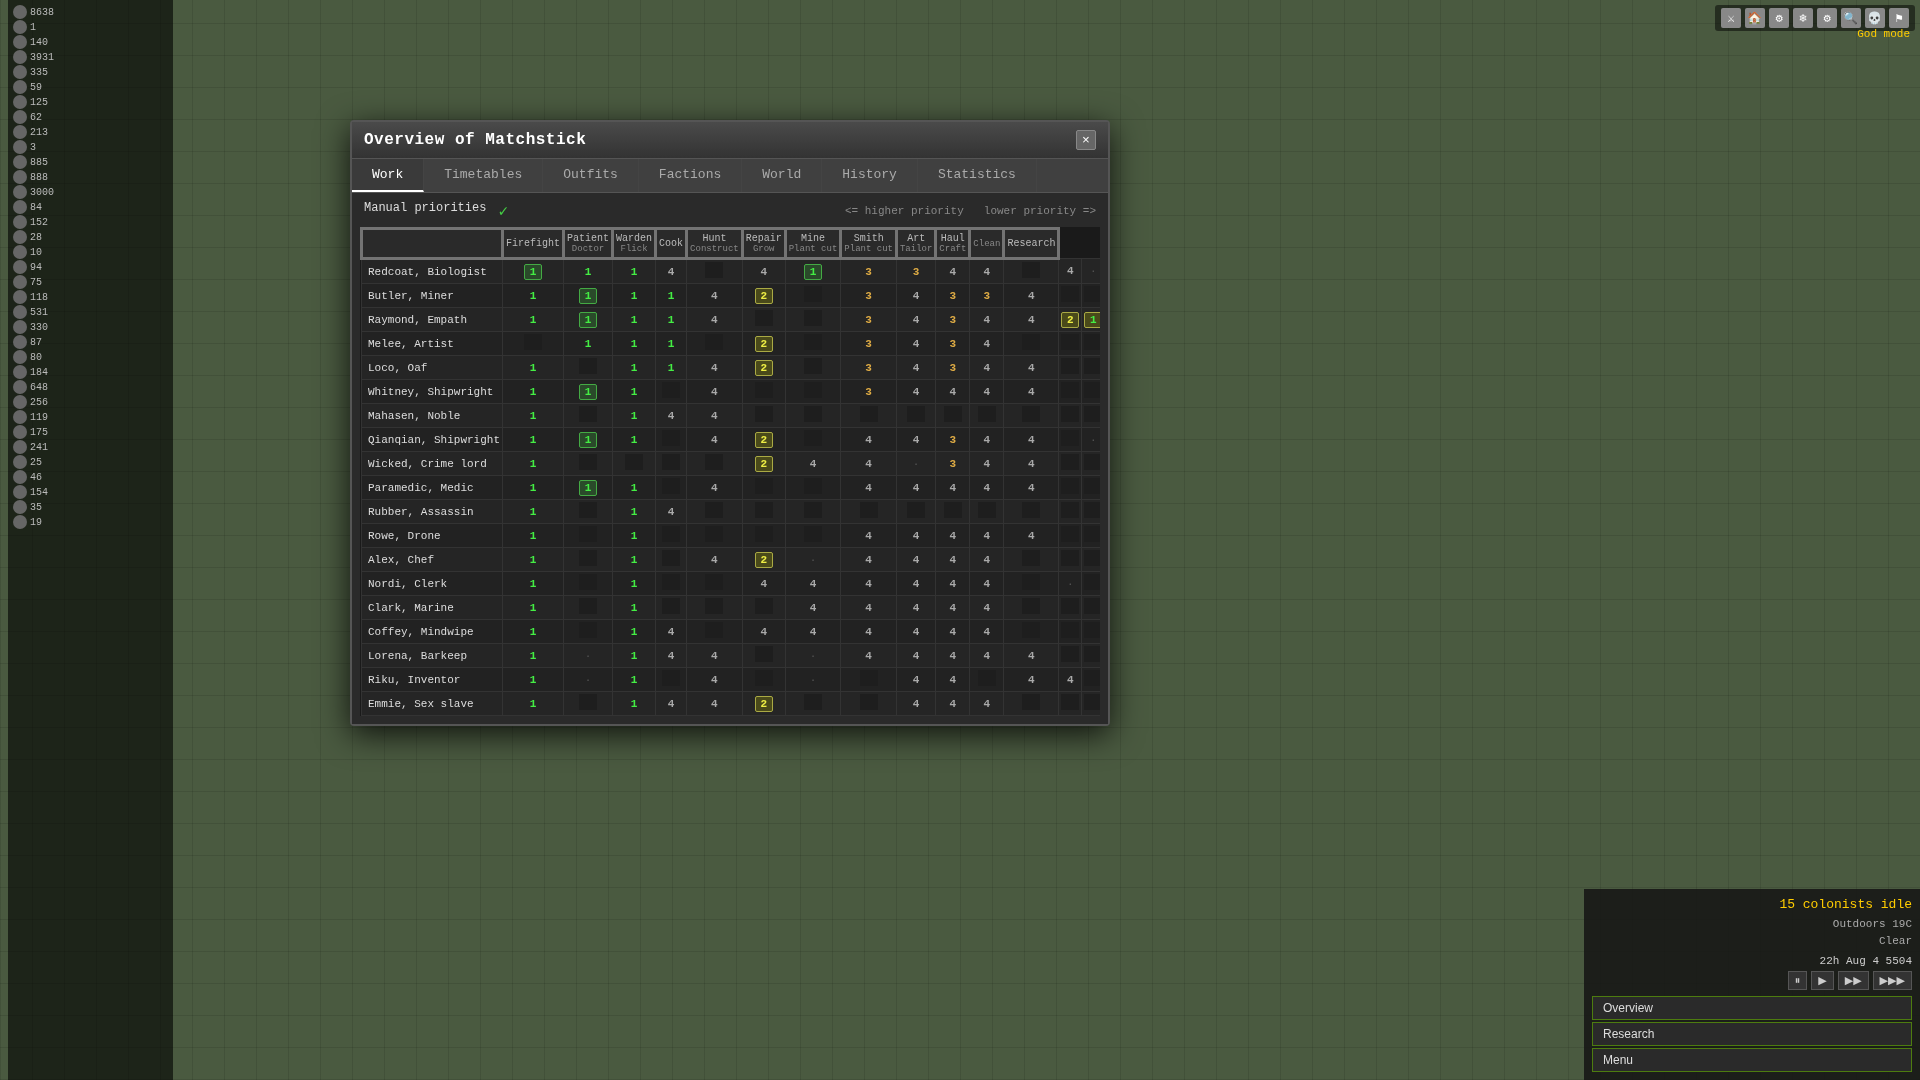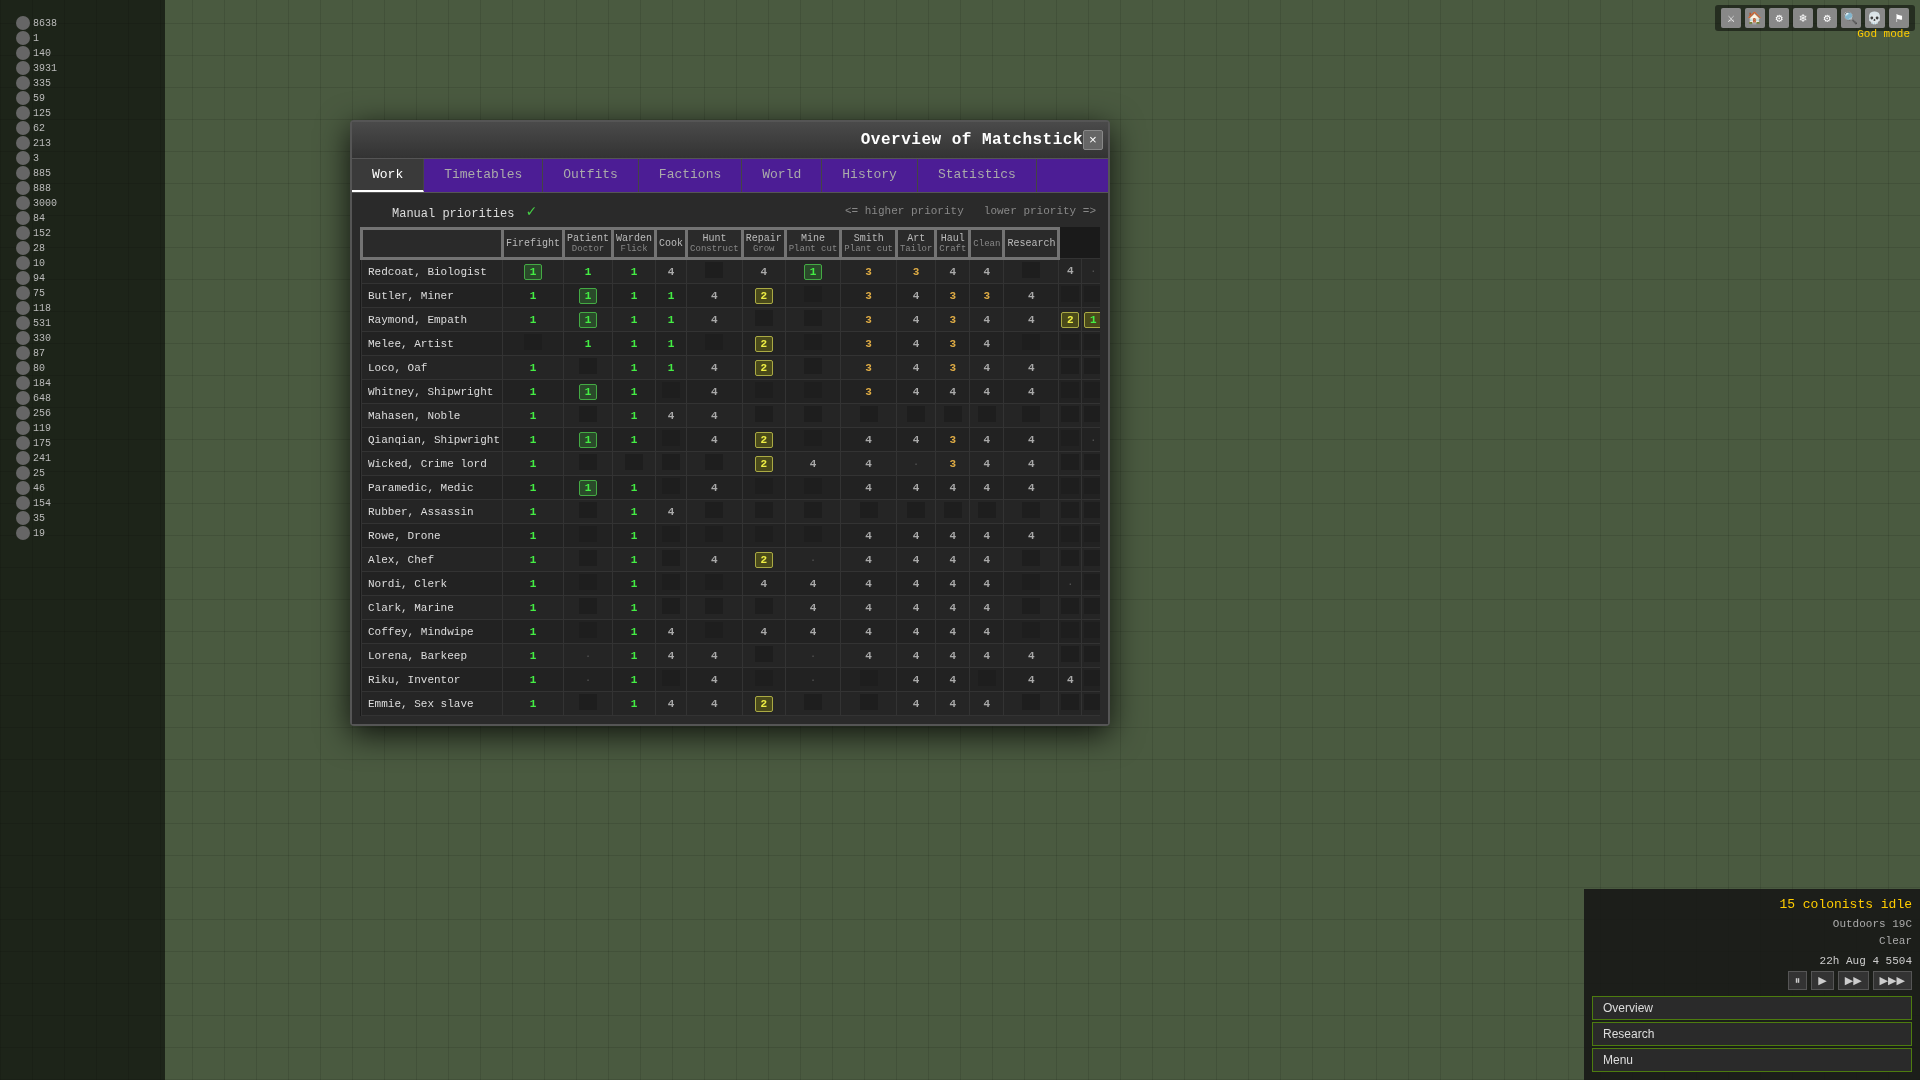--- a/index.html
+++ b/index.html
@@ -61,25 +61,25 @@
       font-size: 11px;
       position: absolute;
       top: 28px;
       right: 10px;
     }
 
     
     .left-sidebar {
       position: absolute;
       top: 0;
-      left: 0;
+      left: 8px;
       width: 165px;
       height: 1080px;
       background: rgba(0,0,0,0.6);
-      padding: 16px;
+      padding: 5px;
       color: #ccc;
       font-size: 11px;
     }
     .stat-row {
       display: flex;
       align-items: center;
       gap: 3px;
       margin-bottom: 1px;
       color: #bbb;
       font-size: 10px;
@@ -159,23 +159,23 @@
       width: 760px;
       background: #2a2a2a;
       border: 2px solid #555;
       border-radius: 4px;
       box-shadow: 0 8px 32px rgba(0,0,0,0.8);
       z-index: 100;
     }
 
     .dialog-titlebar {
       background: linear-gradient(180deg, #4a4a4a 0%, #333 100%);
-      padding: 8px 5px;
+      padding: 8px 12px;
       display: flex;
-      justify-content: flex-end;
+      justify-content: space-between;
       align-items: center;
       border-bottom: 1px solid #555;
     }
     .dialog-title {
       color: #fff;
       font-size: 16px;
       font-weight: bold;
       letter-spacing: 0.5px;
     }
     .dialog-close {
@@ -188,21 +188,21 @@
       font-size: 13px;
       display: flex;
       align-items: center;
       justify-content: center;
       border-radius: 2px;
     }
 
     
     .tabs-bar {
       display: flex;
-      background: #4c1d95;
+      background: #404040;
       border-bottom: 1px solid #555;
     }
     .tab {
       padding: 8px 20px;
       color: #aaa;
       font-size: 13px;
       cursor: pointer;
       border-right: 1px solid #444;
     }
     .tab.active {
@@ -220,25 +220,24 @@
     
     .priorities-row {
       display: flex;
       align-items: center;
       justify-content: space-between;
       margin-bottom: 6px;
       padding: 0 4px;
     }
     .manual-priorities {
       display: flex;
-      align-items: flex-end;
+      align-items: flex-start;
       gap: 12px;
       color: #ddd;
       font-size: 12px;
-      margin-left: 28px;
     }
     .check-icon {
       color: #44cc44;
       font-size: 16px;
     }
     .priority-hints {
       color: #888;
       font-size: 11px;
       display: flex;
       gap: 20px;

